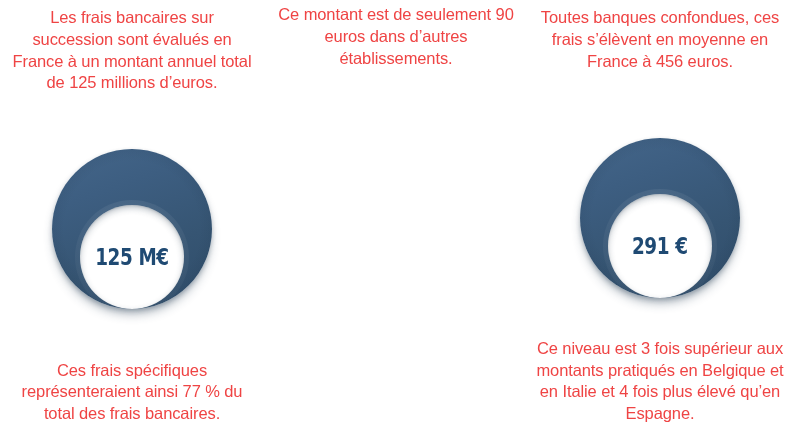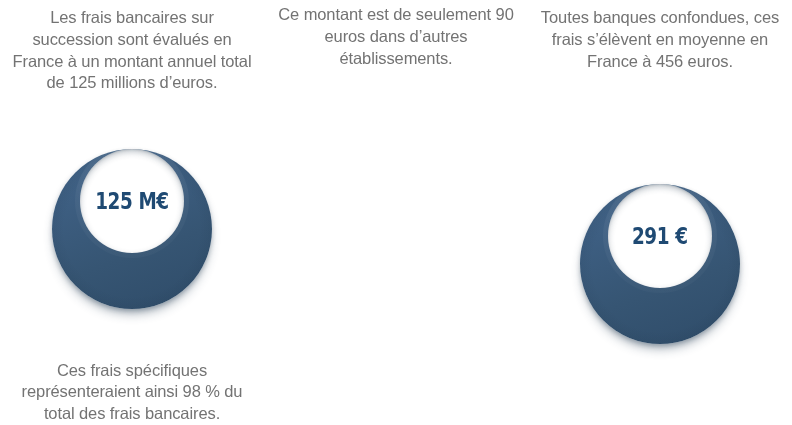--- a/index.html
+++ b/index.html
@@ -33,21 +33,21 @@
     align-items: center;
     box-sizing: border-box;
     padding: 0 8px;
   }
 
   .caption {
     width: 100%;
     text-align: center;
     font-size: 16.5px;
     line-height: 1.32;
-    color: #737373;
+    color: #ef4444;
     letter-spacing: -0.1px;
   }
 
   .caption-top {
     padding-top: 7px;
     min-height: 96px;
   }
 
   .caption-bottom {
     padding-top: 4px;
@@ -77,21 +77,21 @@
     width: 160px;
     height: 160px;
     border-radius: 50%;
     
     background:
       linear-gradient(160deg, #44668a 0%, #3d5e81 28%, #365573 62%, #2f4c69 100%);
     box-shadow:
       0 7px 11px -3px rgba(40, 62, 84, 0.45),
       0 2px 4px rgba(40, 62, 84, 0.25);
     display: flex;
-    align-items: flex-start;
+    align-items: flex-end;
     justify-content: center;
   }
 
   
   .donut::before {
     content: "";
     position: absolute;
     inset: 0;
     border-radius: 50%;
     background: radial-gradient(circle at 50% 50%,
@@ -158,21 +158,21 @@
     <div class="donut-area">
       <div class="donut-wrap">
         <div class="donut">
           <div class="donut-hole">
             <div class="donut-value">125 M€</div>
           </div>
         </div>
       </div>
     </div>
 
-    <div class="caption caption-bottom">Ces frais spécifiques représenteraient ainsi 98 % du total des frais bancaires.</div>
+    <div class="caption caption-bottom">Ces frais spécifiques représenteraient ainsi 77 % du total des frais bancaires.</div>
   </div>
 
   <div class="column">
 
 
     <div class="caption caption-bottom">Ce montant est de seulement 90 euros dans d’autres établissements.</div>
   </div>
 
   <div class="column">
     <div class="caption caption-top">Toutes banques confondues, ces frais s’élèvent en moyenne en France à 456 euros.</div>
@@ -180,15 +180,16 @@
     <div class="donut-area">
       <div class="donut-wrap">
         <div class="donut">
           <div class="donut-hole">
             <div class="donut-value">291 €</div>
           </div>
         </div>
       </div>
     </div>
 
+    <div class="caption caption-bottom">Ce niveau est 3 fois supérieur aux montants pratiqués en Belgique et en Italie et 4 fois plus élevé qu’en Espagne.</div>
   </div>
 
 </div>
 
 </body></html>

